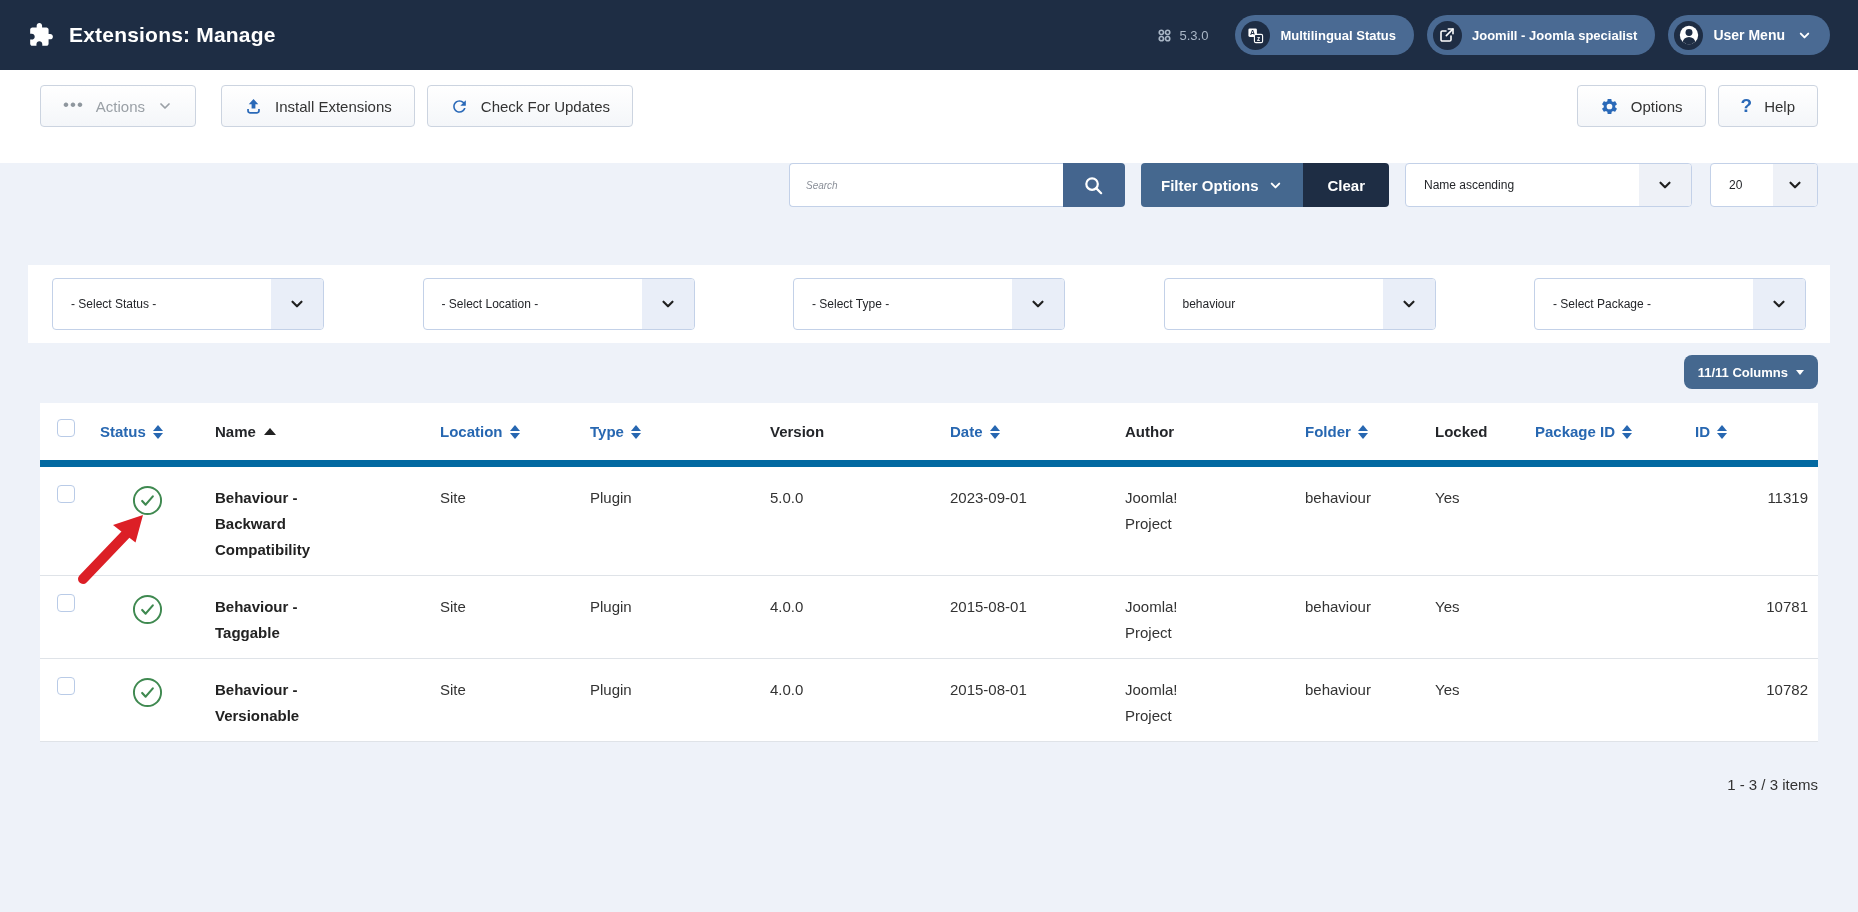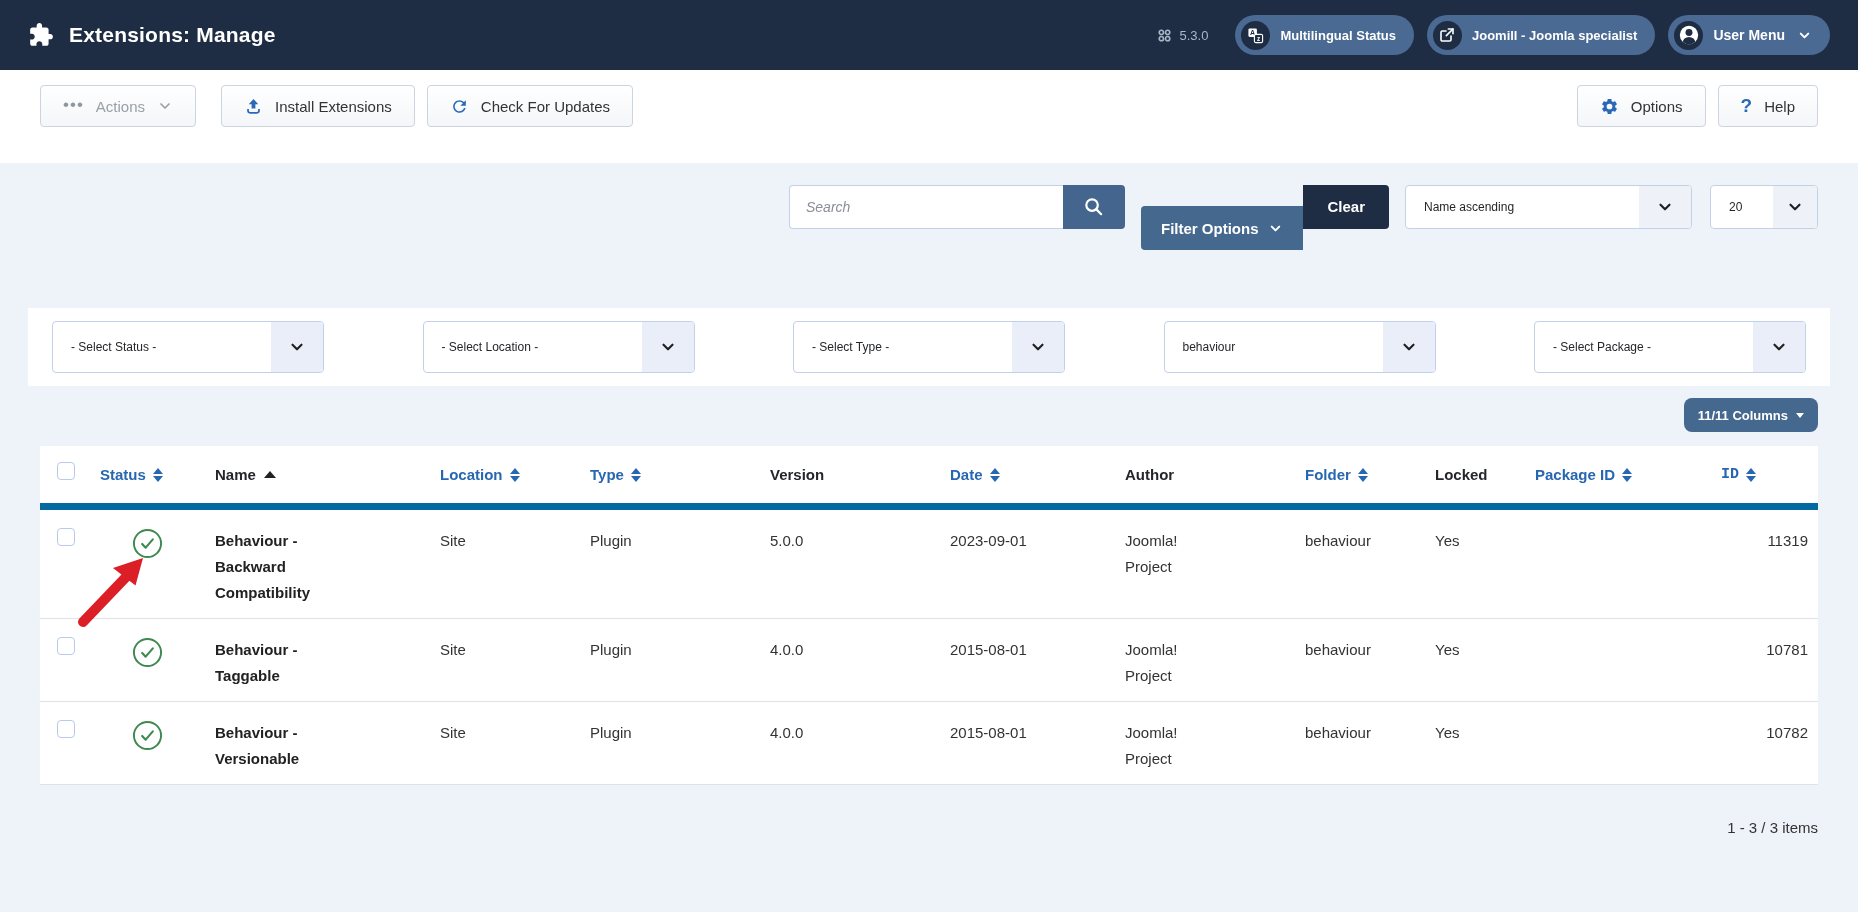--- a/index.html
+++ b/index.html
@@ -27,26 +27,26 @@
   .btn{height:42px;border:1px solid #ccd4e0;border-radius:4px;background:linear-gradient(#ffffff,#f4f6f9);
        display:inline-flex;align-items:center;gap:12px;padding:0 22px;font-size:15px;color:#333;cursor:pointer;
        font-family:inherit;}
   .btn.disabled{color:#9aa0a6;}
   .btn .q{font-size:19px;font-weight:bold;color:#2a69b8;}
   .dots{font-size:17px;letter-spacing:1px;color:#8f979e;line-height:1;margin-top:-4px;}
   .mr13{margin-right:13px;}
   
   .search-row{margin:0 40px;display:flex;justify-content:flex-end;align-items:center;}
   .search-input{width:274px;height:44px;border:1px solid #c3d1e8;border-right:none;border-radius:4px 0 0 4px;
-       padding:0 16px;font-size:14px;font-family:inherit;color:#1d4ed8;outline:none;}
+       padding:0 16px;font-size:10px;font-family:inherit;color:#1d4ed8;outline:none;}
   .search-input::placeholder{font-style:italic;color:#8a8f98;}
   .search-btn{width:62px;height:44px;background:#44658e;border:none;border-radius:0 4px 4px 0;
        display:flex;align-items:center;justify-content:center;cursor:pointer;margin-right:16px;}
   .filter-btn{height:44px;background:#45688f;color:#fff;font-size:15px;font-weight:bold;border:none;
-       padding:0 20px;border-radius:4px 0 0 4px;display:flex;align-items:center;gap:10px;cursor:pointer;font-family:inherit;margin-top:43px;}
+       padding:0 20px;border-radius:4px 0 0 4px;display:flex;align-items:center;gap:10px;cursor:pointer;font-family:inherit;}
   .clear-btn{height:44px;background:#1e2d44;color:#fff;font-size:15px;font-weight:bold;border:none;
        padding:0 24px;border-radius:0 4px 4px 0;cursor:pointer;margin-right:16px;font-family:inherit;}
   .custom-select{background:#fff;border:1px solid #c3d1e8;border-radius:4px;display:flex;align-items:center;
        justify-content:space-between;overflow:hidden;cursor:pointer;}
   .cs-label{padding-left:18px;font-size:12px;color:#24262a;white-space:nowrap;}
   .cs-chev{width:52px;align-self:stretch;background:#eef1f7;display:flex;align-items:center;justify-content:center;flex:0 0 auto;}
   .blue-chev .cs-chev{background:#e9eef8;}
   .sort-select{width:287px;height:44px;margin-right:18px;}
   .limit-select{width:108px;height:44px;}
   
@@ -66,21 +66,21 @@
   .th-inner{display:inline-flex;align-items:center;}
   .tris{display:inline-flex;flex-direction:column;gap:2px;margin-left:7px;}
   .tri{width:0;height:0;border-left:5px solid transparent;border-right:5px solid transparent;}
   .tri.up{border-bottom:6px solid currentColor;}
   .tri.down{border-top:6px solid currentColor;}
   .tri.asc{border-left-width:6px;border-right-width:6px;border-bottom:7px solid #222;margin-left:8px;}
   tbody td{font-size:15px;color:#333;padding:18px 10px 12px;vertical-align:top;line-height:26px;
        border-bottom:1px solid #dfe3e8;}
   td.c-check, th.c-check{padding-left:17px;}
   td.c-status{text-align:center;}
-  th.c-id{ text-align:center;padding-right:36px;font-family:Liberation Mono, monospace;}
+  th.c-id{ text-align:left;padding-right:36px;}
   td.c-id{ text-align:right;}
   .name-txt{font-weight:bold;color:#222;display:inline-block;max-width:122px;}
   .author-txt{display:inline-block;max-width:72px;}
   .cbx{width:18px;height:18px;appearance:none;-webkit-appearance:none;border:1px solid #b9cbe7;border-radius:4px;
        background:#fff;cursor:pointer;display:inline-block;vertical-align:4px;}
   .status-btn{background:none;border:none;cursor:pointer;padding:0;line-height:0;}
   .arrow-annot{position:absolute;left:35px;top:98px;pointer-events:none;}
   
   .pagination{margin:34px 40px 8px;text-align:right;font-size:15px;color:#333;}
 </style>

